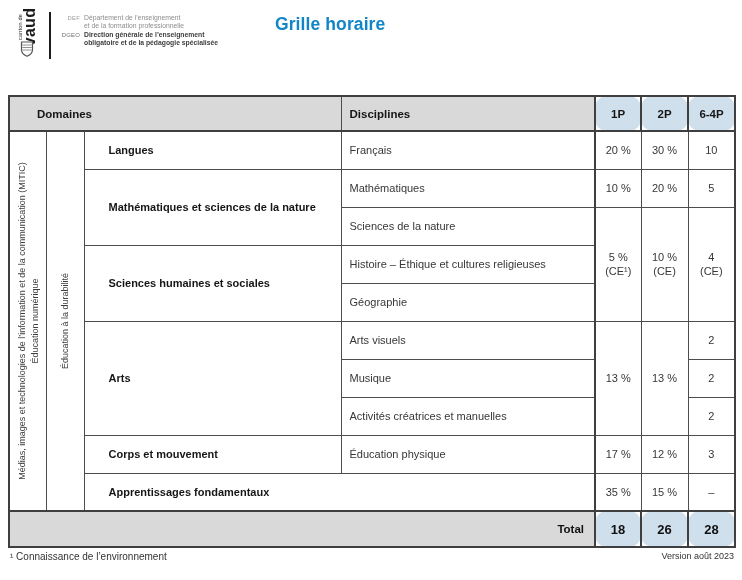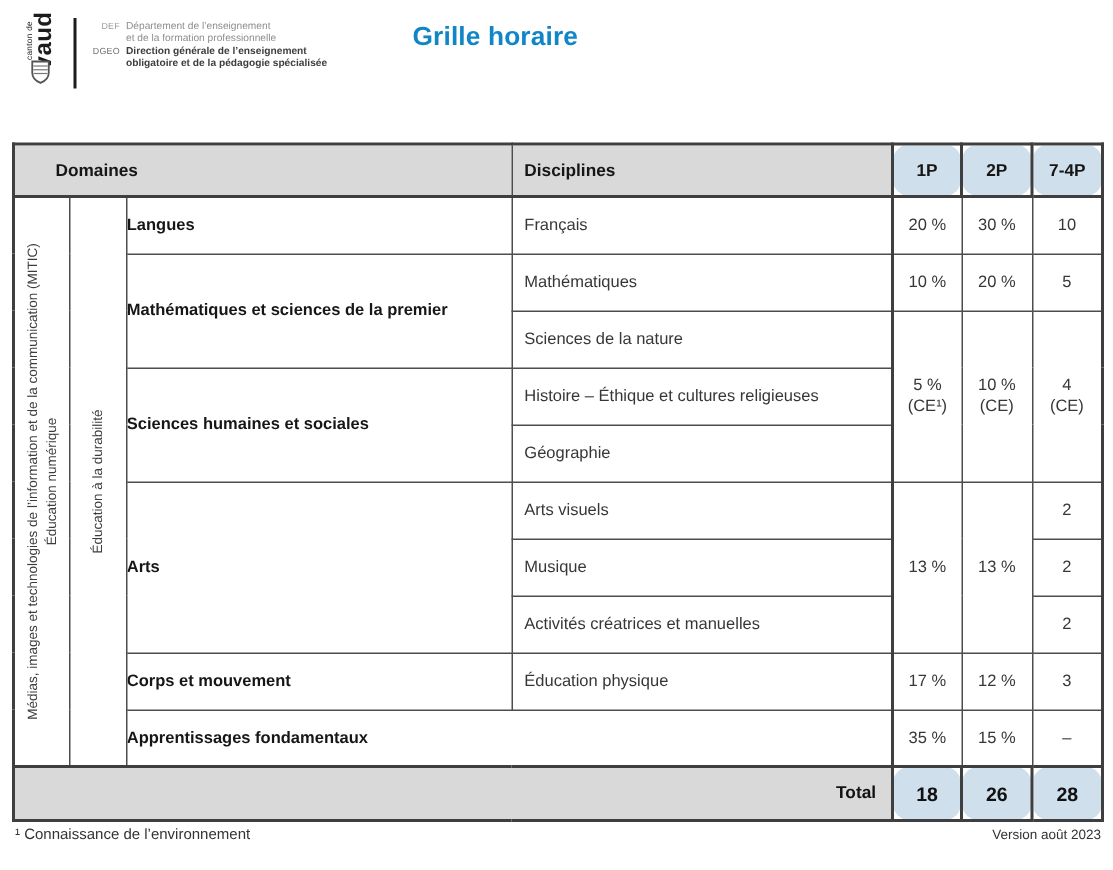--- a/index.html
+++ b/index.html
@@ -40,21 +40,21 @@
   td{border:1px solid var(--border-mid);font-size:11px;color:#373737;vertical-align:middle;overflow:hidden;}
   tr{height:38px;}
   tr.hdr{height:35px;}
   tr.total-row{height:36px;}
   td.gray{background:var(--header-gray);}
   td.blue{background:var(--header-blue);border-radius:12px;}
   .hdr td{border-bottom:2px solid var(--border-dark);font-weight:bold;color:#161616;font-size:11.5px;}
   .hdr-domaines{padding-left:27px;}
   .disc-col{padding-left:8px;}
   .hcell{text-align:center;border:2px solid var(--border-dark) !important;}
-  .domain{font-weight:bold;color:#161616;padding-left:0;margin-left:24px;}
+  .domain{font-weight:bold;color:#161616;padding-left:24px;margin-left:24px;}
   .disc{padding-left:8px;}
   .val{text-align:center;}
   .colA{border-left:2px solid var(--border-dark);}
   .two-line{line-height:14px;}
   .total-row td{border-top:2px solid var(--border-dark);}
   .total-label{text-align:right;padding-right:10px;font-weight:bold;color:#111;font-size:11.5px;margin-top:12px;}
   .tval{text-align:center;font-weight:bold;color:#111;font-size:13px;border:2px solid var(--border-dark) !important;}
   .vcell{position:relative;}
   .vtext{position:absolute;top:50%;left:50%;width:372px;transform:translate(-50%,-50%) rotate(-90deg);text-align:center;font-size:9px;line-height:12.5px;color:#3d3d3d;}
 
@@ -109,42 +109,42 @@
           <col style="width:46px">
           <col style="width:47px">
           <col style="width:47px">
       </colgroup>
       <tbody>
         <tr class="hdr">
           <td colspan="3" class="gray hdr-domaines">Domaines</td>
           <td class="gray disc-col">Disciplines</td>
           <td class="blue hcell">1P</td>
           <td class="blue hcell">2P</td>
-          <td class="blue hcell">7-4P</td>
+          <td class="blue hcell">6-4P</td>
         </tr>
 
         <tr>
           <td rowspan="10" class="vcell">
             <div class="vtext">
               <span>Médias, images et technologies de l’information et de la communication (MITIC)</span><br>
               <span>Éducation numérique</span>
             </div>
           </td>
           <td rowspan="10" class="vcell">
             <div class="vtext">Éducation à la durabilité</div>
           </td>
           <td class="domain">Langues</td>
           <td class="disc">Français</td>
           <td class="val colA">20 %</td>
           <td class="val">30 %</td>
           <td class="val">10</td>
         </tr>
 
         <tr>
-          <td rowspan="2" class="domain">Mathématiques et sciences de la premier</td>
+          <td rowspan="2" class="domain">Mathématiques et sciences de la nature</td>
           <td class="disc">Mathématiques</td>
           <td class="val colA">10 %</td>
           <td class="val">20 %</td>
           <td class="val">5</td>
         </tr>
 
         <tr>
           <td class="disc">Sciences de la nature</td>
           <td rowspan="3" class="val colA two-line">
             <span>5 %</span><br>

